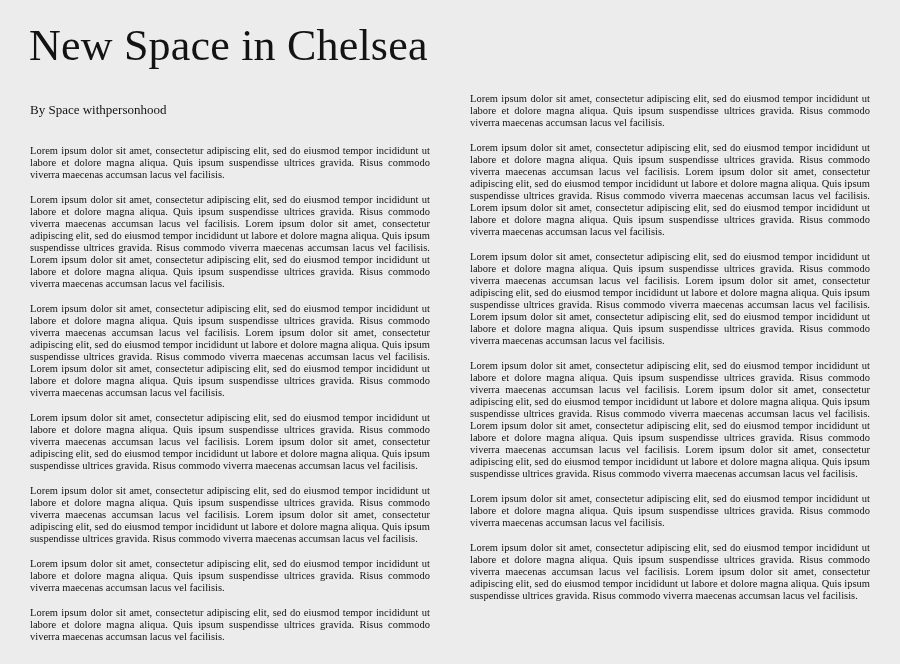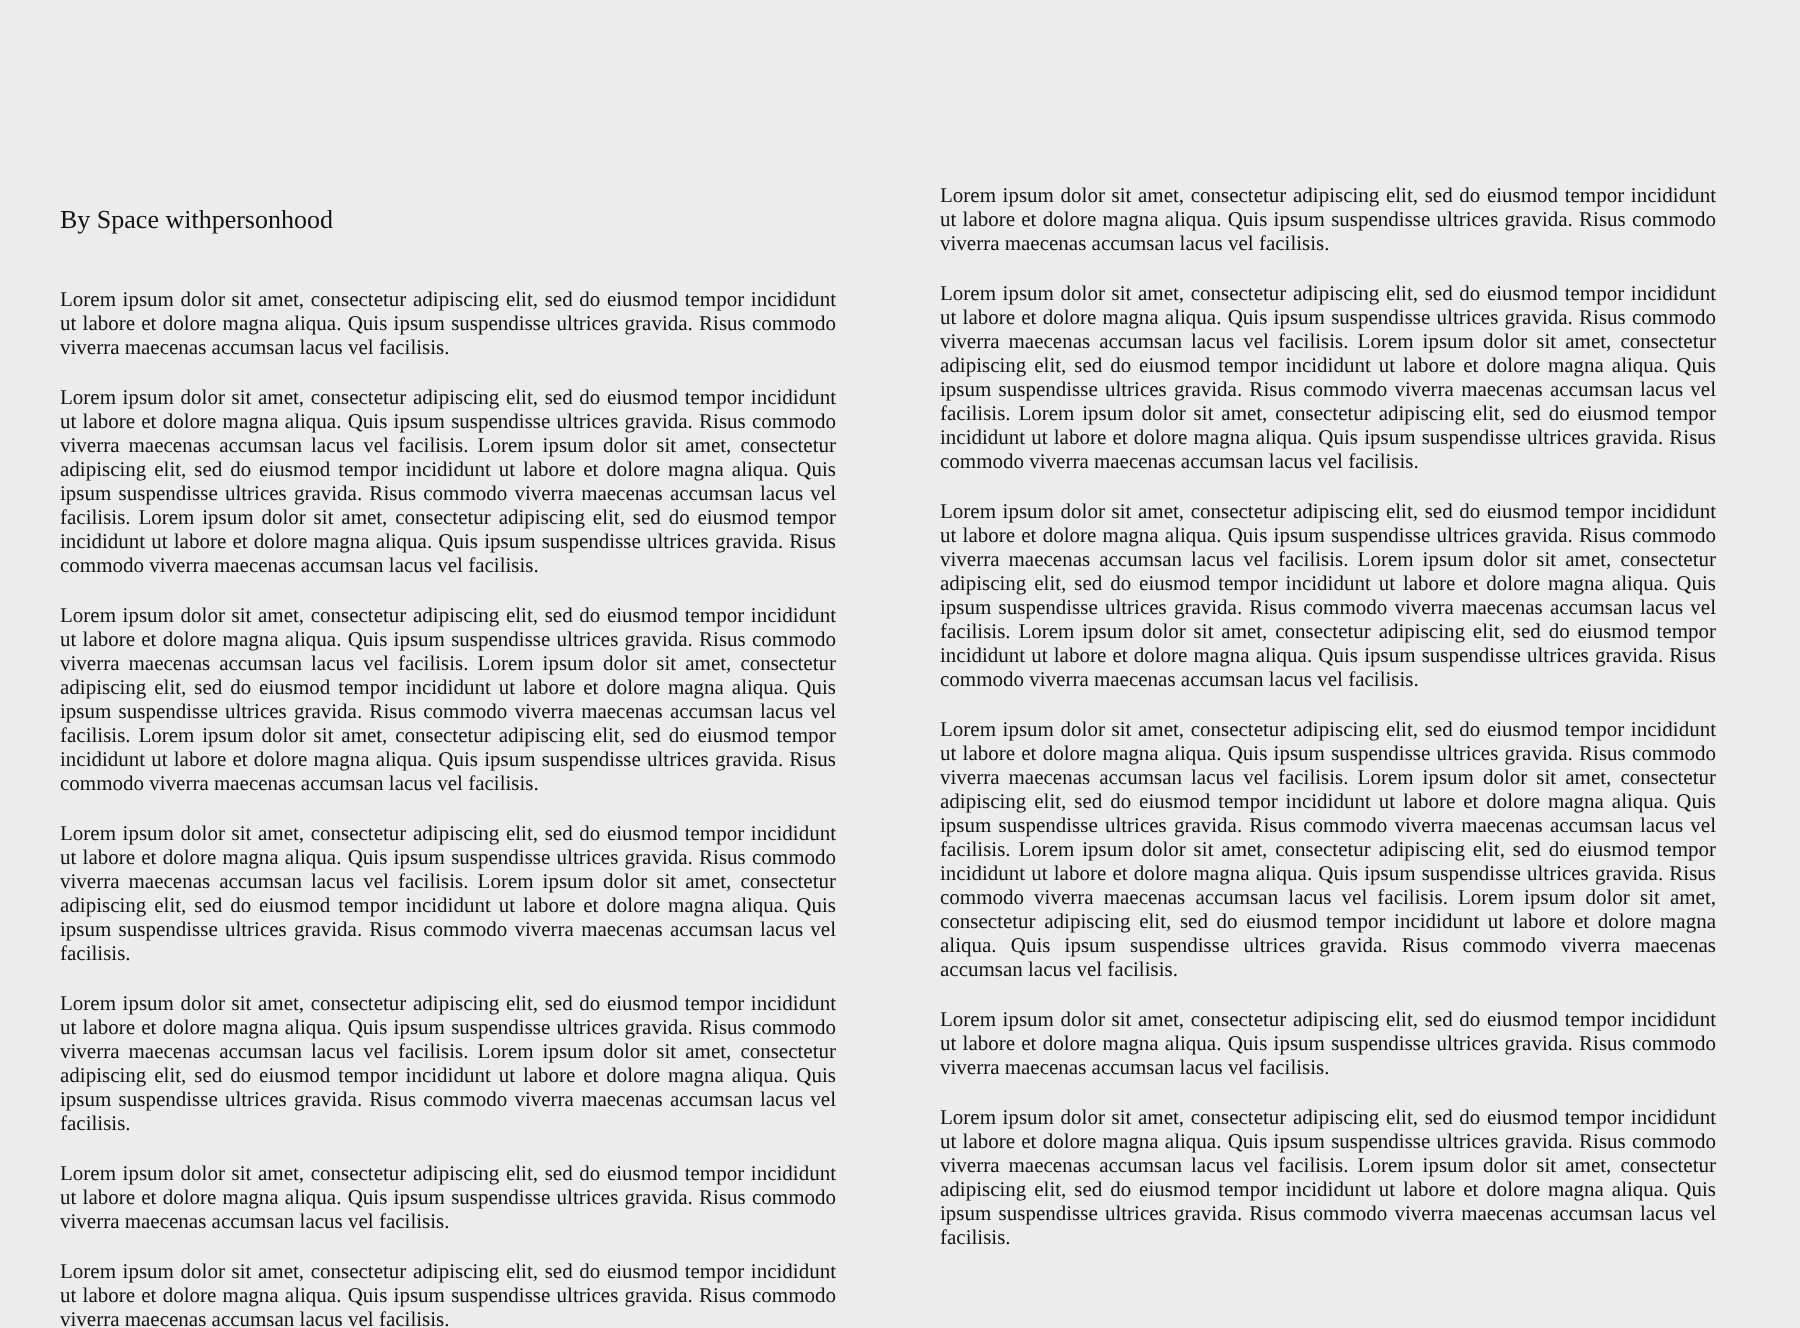--- a/index.html
+++ b/index.html
@@ -38,28 +38,29 @@
   .col {
     position: absolute;
     width: 400px;
     font-size: 10.5px;
     line-height: 12px;
     text-align: justify;
   }
   .col-left  { left: 30px;  top: 145px; }
   .col-right { left: 470px; top: 93px;  }
   .col p {
-    margin: 0 12px 13px 0;
+    margin: 0 0 13px 0;
     padding: 0;
   }
 </style>
 </head>
 <body>
 
 <div class="page" style="--page-bg: #ececec; --page-fg: #131313;">
+  <h1 class="title">New Space in Chelsea</h1>
 
   <div class="byline">By Space withpersonhood</div>
 
   <div class="col col-left">
       <p>Lorem ipsum dolor sit amet, consectetur adipiscing elit, sed do eiusmod tempor incididunt ut labore et dolore magna aliqua. Quis ipsum suspendisse ultrices gravida. Risus commodo viverra maecenas accumsan lacus vel facilisis.</p>
       <p>Lorem ipsum dolor sit amet, consectetur adipiscing elit, sed do eiusmod tempor incididunt ut labore et dolore magna aliqua. Quis ipsum suspendisse ultrices gravida. Risus commodo viverra maecenas accumsan lacus vel facilisis. Lorem ipsum dolor sit amet, consectetur adipiscing elit, sed do eiusmod tempor incididunt ut labore et dolore magna aliqua. Quis ipsum suspendisse ultrices gravida. Risus commodo viverra maecenas accumsan lacus vel facilisis. Lorem ipsum dolor sit amet, consectetur adipiscing elit, sed do eiusmod tempor incididunt ut labore et dolore magna aliqua. Quis ipsum suspendisse ultrices gravida. Risus commodo viverra maecenas accumsan lacus vel facilisis.</p>
       <p>Lorem ipsum dolor sit amet, consectetur adipiscing elit, sed do eiusmod tempor incididunt ut labore et dolore magna aliqua. Quis ipsum suspendisse ultrices gravida. Risus commodo viverra maecenas accumsan lacus vel facilisis. Lorem ipsum dolor sit amet, consectetur adipiscing elit, sed do eiusmod tempor incididunt ut labore et dolore magna aliqua. Quis ipsum suspendisse ultrices gravida. Risus commodo viverra maecenas accumsan lacus vel facilisis. Lorem ipsum dolor sit amet, consectetur adipiscing elit, sed do eiusmod tempor incididunt ut labore et dolore magna aliqua. Quis ipsum suspendisse ultrices gravida. Risus commodo viverra maecenas accumsan lacus vel facilisis.</p>
       <p>Lorem ipsum dolor sit amet, consectetur adipiscing elit, sed do eiusmod tempor incididunt ut labore et dolore magna aliqua. Quis ipsum suspendisse ultrices gravida. Risus commodo viverra maecenas accumsan lacus vel facilisis. Lorem ipsum dolor sit amet, consectetur adipiscing elit, sed do eiusmod tempor incididunt ut labore et dolore magna aliqua. Quis ipsum suspendisse ultrices gravida. Risus commodo viverra maecenas accumsan lacus vel facilisis.</p>
       <p>Lorem ipsum dolor sit amet, consectetur adipiscing elit, sed do eiusmod tempor incididunt ut labore et dolore magna aliqua. Quis ipsum suspendisse ultrices gravida. Risus commodo viverra maecenas accumsan lacus vel facilisis. Lorem ipsum dolor sit amet, consectetur adipiscing elit, sed do eiusmod tempor incididunt ut labore et dolore magna aliqua. Quis ipsum suspendisse ultrices gravida. Risus commodo viverra maecenas accumsan lacus vel facilisis.</p>
       <p>Lorem ipsum dolor sit amet, consectetur adipiscing elit, sed do eiusmod tempor incididunt ut labore et dolore magna aliqua. Quis ipsum suspendisse ultrices gravida. Risus commodo viverra maecenas accumsan lacus vel facilisis.</p>

